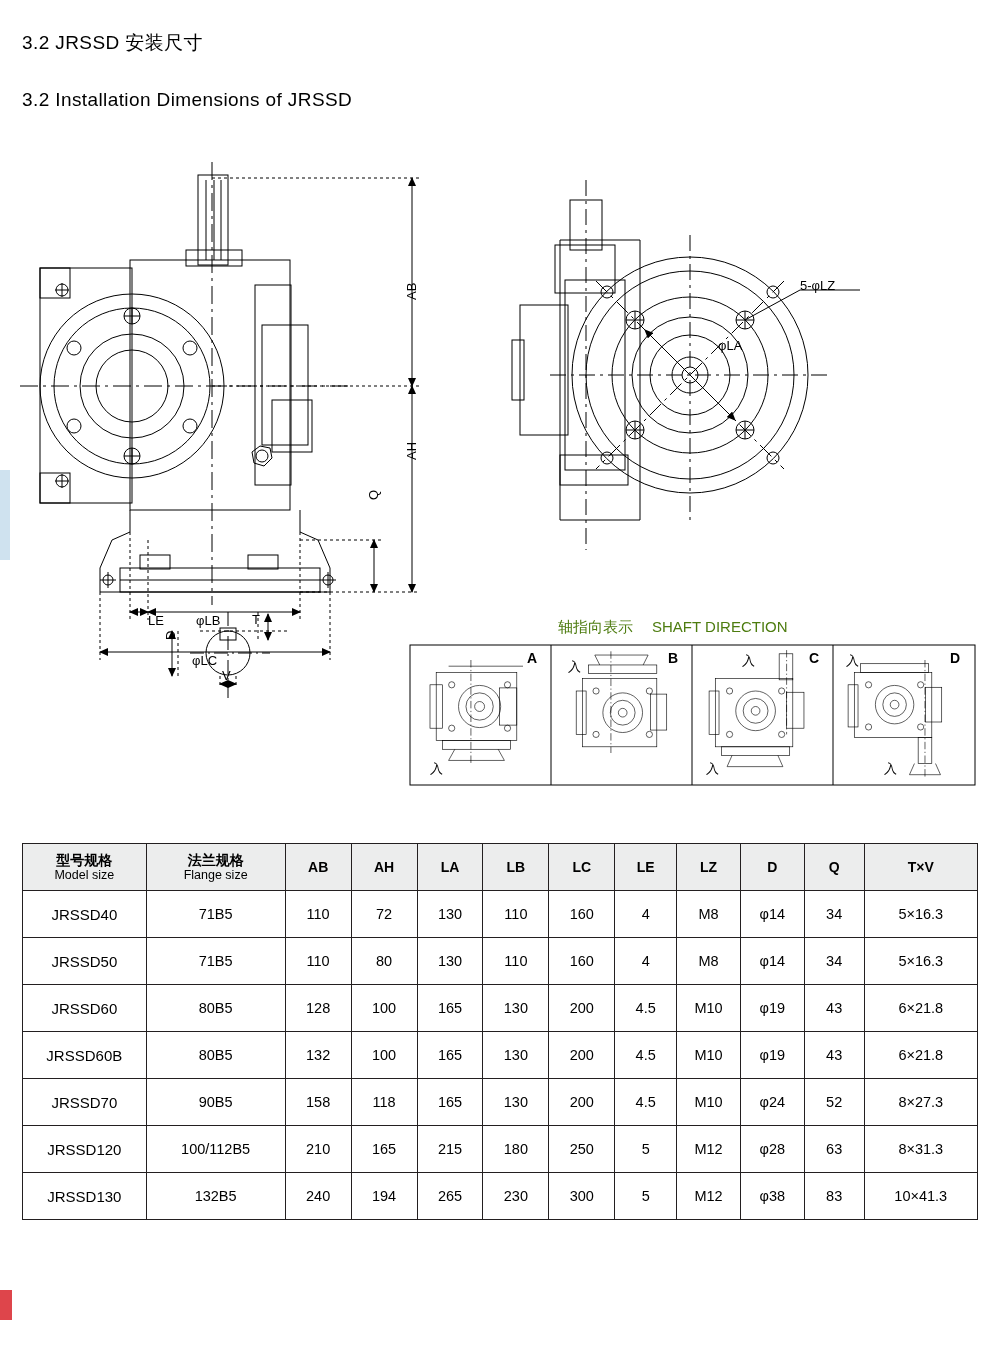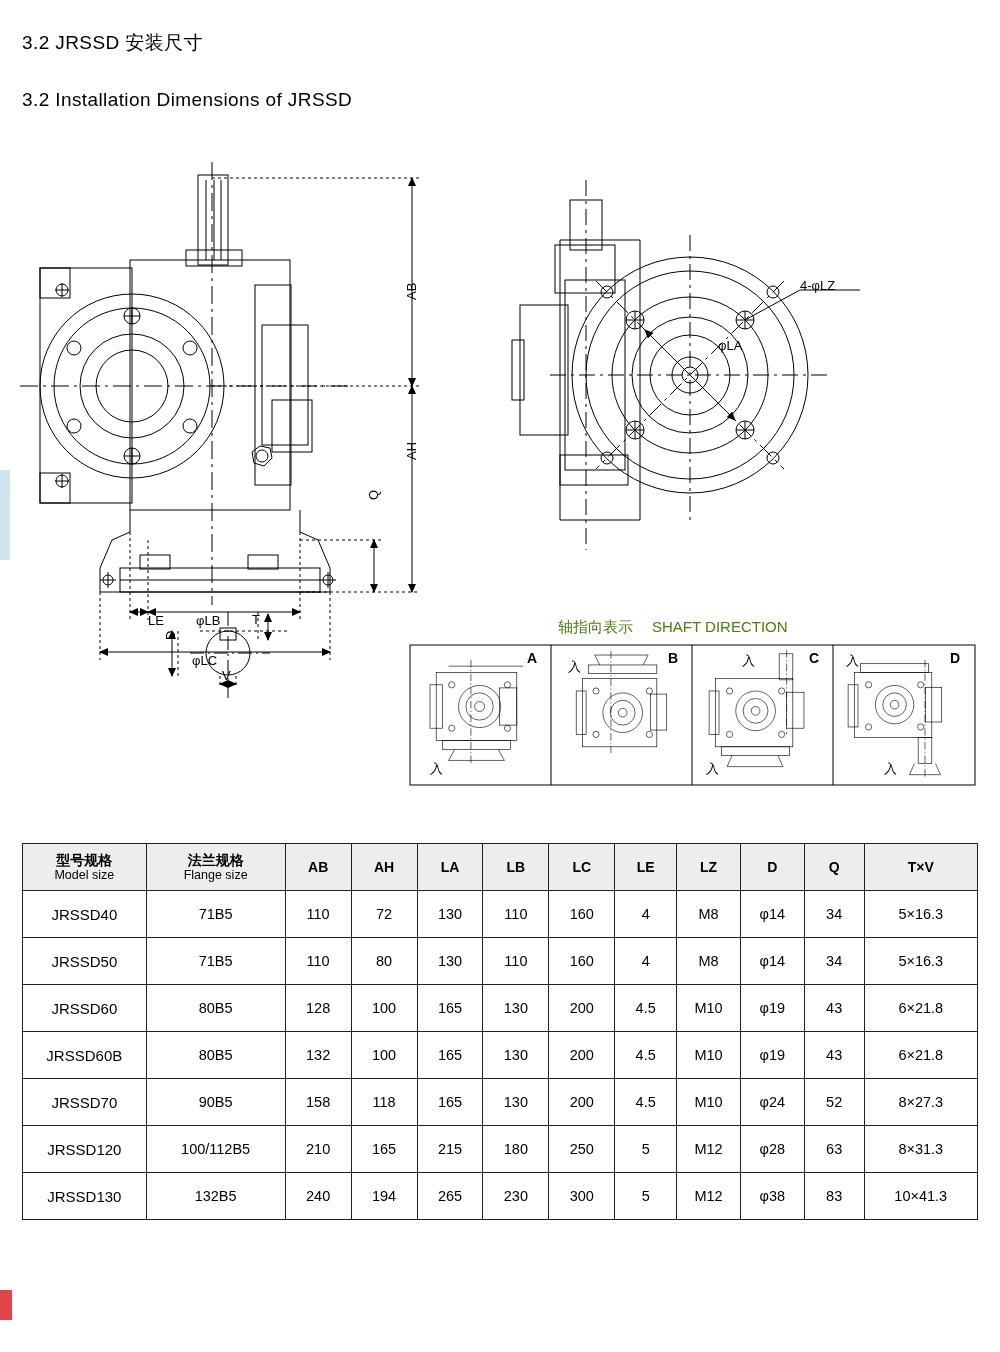--- a/index.html
+++ b/index.html
@@ -301,21 +301,21 @@
 
     <div class="lbl rot" style="left:404px;top:200px;">AB</div>
     <div class="lbl rot" style="left:404px;top:360px;">AH</div>
     <div class="lbl rot" style="left:366px;top:400px;">Q</div>
     <div class="lbl" style="left:148px;top:513px;">LE</div>
     <div class="lbl" style="left:196px;top:513px;">φLB</div>
     <div class="lbl" style="left:192px;top:553px;">φLC</div>
     <div class="lbl rot" style="left:163px;top:540px;">D</div>
     <div class="lbl" style="left:252px;top:512px;">T</div>
     <div class="lbl" style="left:222px;top:568px;">V</div>
-    <div class="lbl" style="left:800px;top:178px;">4-φLZ</div>
+    <div class="lbl" style="left:800px;top:178px;">5-φLZ</div>
     <div class="lbl" style="left:718px;top:238px;">φLA</div>
 
     <div class="shaft-title" style="left:558px;top:518px;">轴指向表示</div>
     <div class="shaft-title" style="left:652px;top:518px;">SHAFT  DIRECTION</div>
 
     <div class="sd-letter" style="left:527px;top:550px;">A</div>
     <div class="sd-letter" style="left:668px;top:550px;">B</div>
     <div class="sd-letter" style="left:809px;top:550px;">C</div>
     <div class="sd-letter" style="left:950px;top:550px;">D</div>
 

